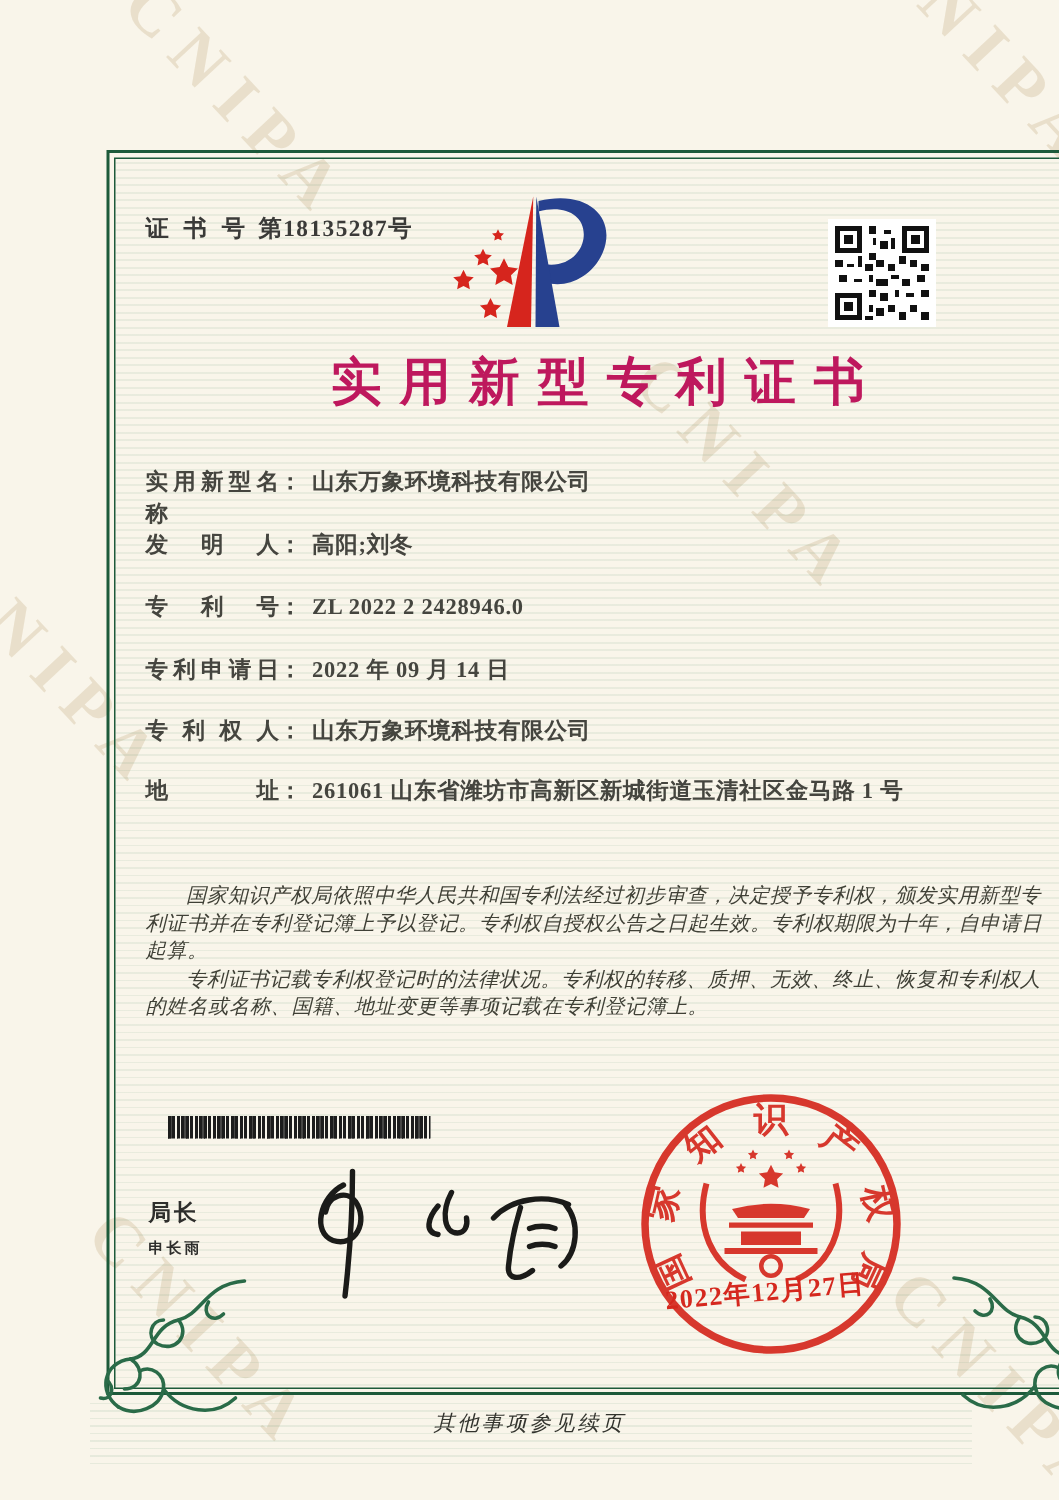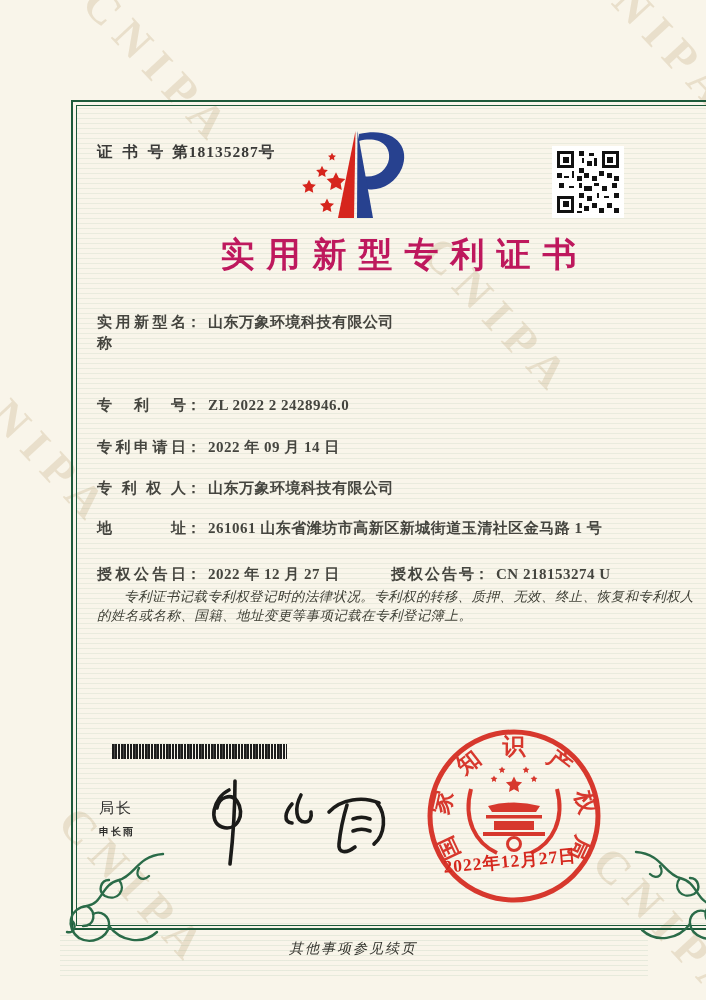--- a/index.html
+++ b/index.html
@@ -54,21 +54,21 @@
   .paras p { text-indent:2em; margin:0; }
   
   .barcode {
     position:absolute; left:39px; top:642px; width:175px; height:15px; background:#f6f3ea;
     background-image:
       repeating-linear-gradient(90deg,#1c1c1c 0 2px, rgba(0,0,0,0) 2px 3px),
       repeating-linear-gradient(90deg,#2a2a2a 0 1px, rgba(0,0,0,0) 1px 6px),
       repeating-linear-gradient(90deg,rgba(40,40,40,0.85) 0 3px, rgba(0,0,0,0) 3px 11px);
   }
   
-  .sig-title { position:absolute; left:26px; top:697px; font-size:15px; font-weight:normal;
+  .sig-title { position:absolute; left:26px; top:697px; font-size:15px; font-weight:bold;
                font-family:"Liberation Sans", sans-serif; color:#2e2e2c; letter-spacing:2px; }
   .sig-name  { position:absolute; left:26px; top:723px; font-size:10px; font-weight:bold;
                font-family:"Liberation Sans", sans-serif; color:#2e2e2c; letter-spacing:2px; }
   .sig-script { position:absolute; left:122px; top:674px; width:218px; height:94px; }
   
   .seal { position:absolute; left:352px; top:625px; width:178px; height:178px; opacity:0.92; }
   .seal-date {
     position:absolute; left:354px; top:747px; width:166px; text-align:center;
     font-size:17.5px; font-weight:bold; color:#d5281e; letter-spacing:1px;
     transform:rotate(-5deg); white-space:nowrap;
@@ -164,42 +164,38 @@
         <rect x="25" y="25" width="2" height="2"></rect>
           <rect x="10" y="26" width="2" height="1"></rect>
       </g>
     </svg>
 
     <div class="title">实用新型专利证书</div>
 
     <div class="frow" style="top:210px;">
       <span class="flabel">实用新型名称</span><span class="fcolon">：</span><span class="fvalue">山东万象环境科技有限公司</span>
     </div>
+    <div class="frow" style="top:252px;">
+      <span class="flabel">发明人</span><span class="fcolon">：</span><span class="fvalue">高阳;刘冬</span>
+    </div>
     <div class="frow" style="top:293px;">
       <span class="flabel">专利号</span><span class="fcolon">：</span><span class="fvalue">ZL 2022 2 2428946.0</span>
     </div>
     <div class="frow" style="top:335px;">
       <span class="flabel">专利申请日</span><span class="fcolon">：</span><span class="fvalue">2022 年 09 月 14 日</span>
     </div>
     <div class="frow" style="top:376px;">
       <span class="flabel">专利权人</span><span class="fcolon">：</span><span class="fvalue">山东万象环境科技有限公司</span>
     </div>
     <div class="frow" style="top:416px;">
       <span class="flabel">地址</span><span class="fcolon">：</span><span class="addr-lines"><span style="display:block;">261061 山东省潍坊市高新区新城街道玉清社区金马路 1 号</span></span>
     </div>
-    <div class="frow" style="top:462px;">
-      <span>
-        <span class="flabel">授权公告日</span><span class="fcolon">：</span><span class="fvalue">2022 年 12 月 27 日</span>
-      </span>
-      <span class="grant-right">
-        <span class="flabel">授权公告号</span><span class="fcolon">：</span><span class="fvalue">CN 218153274 U</span>
-      </span>
-    </div>
 
     <div class="paras">
+      <p>国家知识产权局依照中华人民共和国专利法经过初步审查，决定授予专利权，颁发实用新型专利证书并在专利登记簿上予以登记。专利权自授权公告之日起生效。专利权期限为十年，自申请日起算。</p>
       <p>专利证书记载专利权登记时的法律状况。专利权的转移、质押、无效、终止、恢复和专利权人的姓名或名称、国籍、地址变更等事项记载在专利登记簿上。</p>
     </div>
 
     <div class="barcode"></div>
 
     <div class="sig-title">局长</div>
     <div class="sig-name">申长雨</div>
     <svg class="sig-script" viewBox="0 0 218 94">
       <g fill="none" stroke="#1b1b19" stroke-width="3.6" stroke-linecap="round" stroke-linejoin="round">
         <path d="M34,14 C18,22 13,46 27,51 C42,56 51,38 42,25 C36,17 24,21 22,32"></path>

